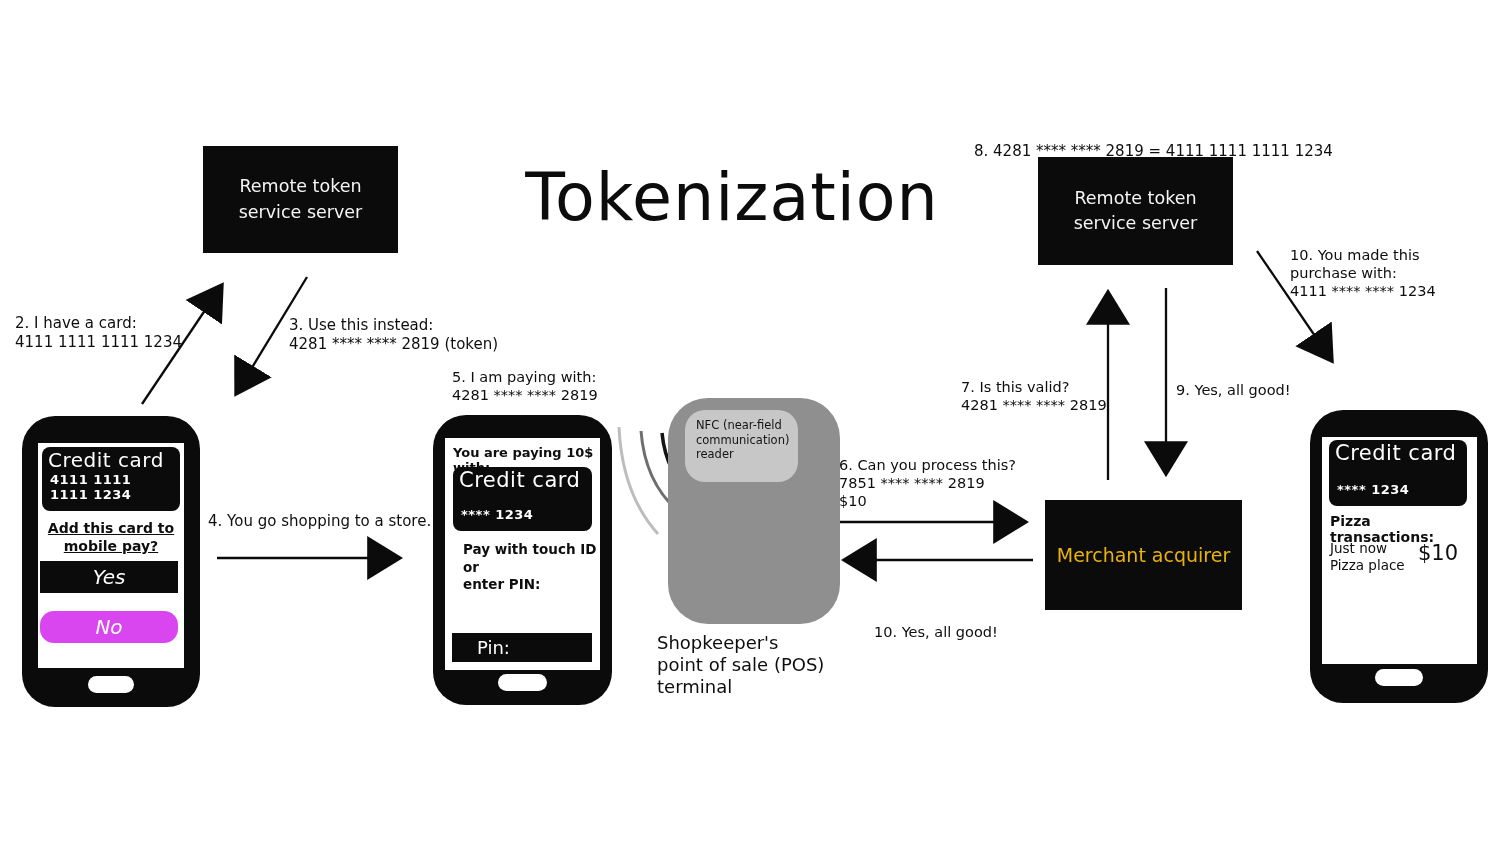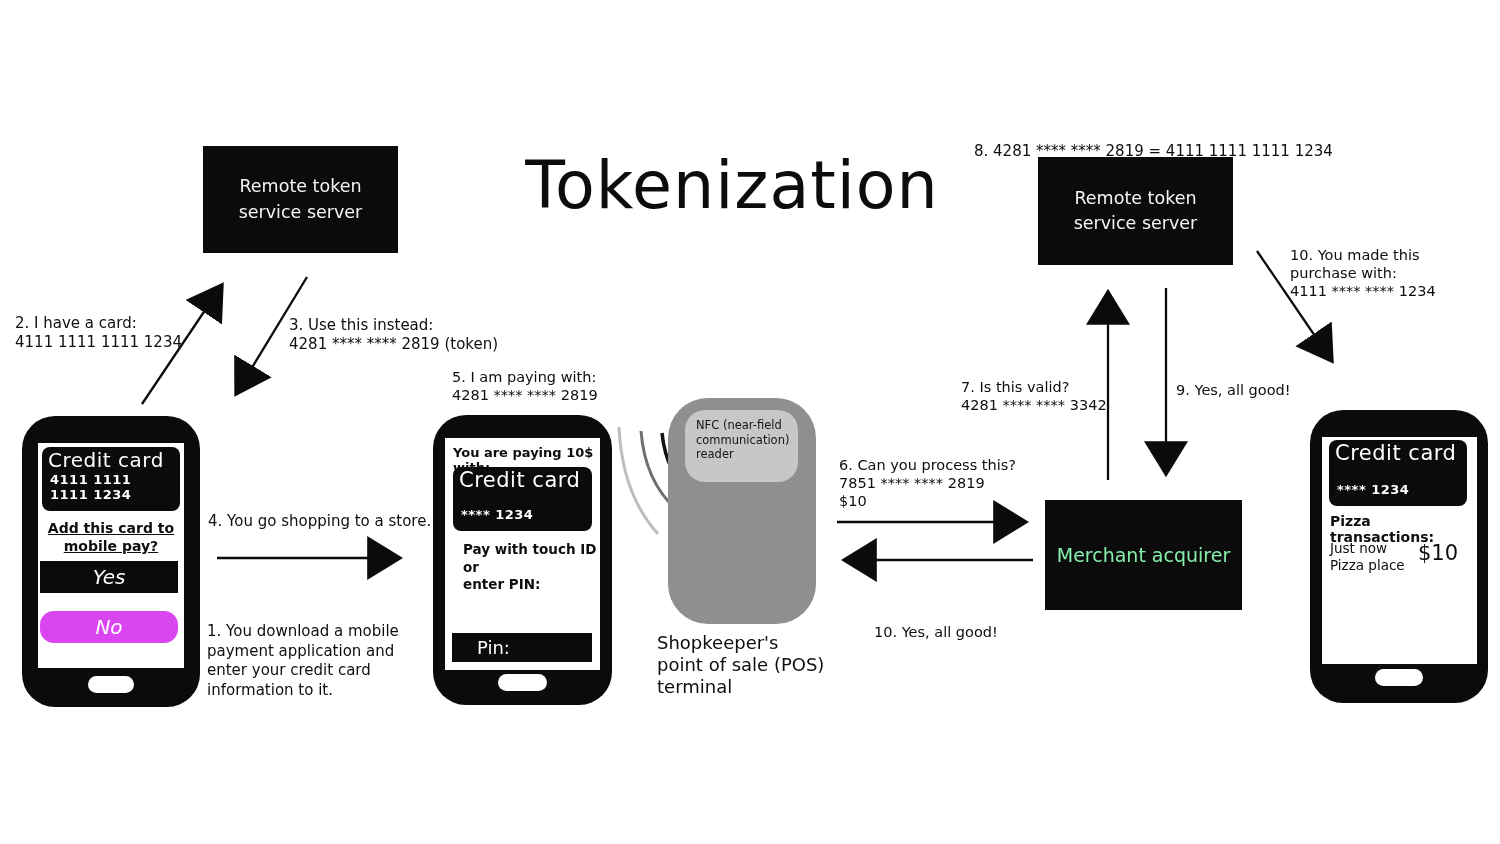--- a/index.html
+++ b/index.html
@@ -2,30 +2,30 @@
 <html><head>
 <meta charset="utf-8">
 <style>
   html,body{margin:0;padding:0;background:#fff;}
   #canvas{
     position:relative;width:1500px;height:844px;background:#ffffff;overflow:hidden;
     font-family:"DejaVu Sans","Liberation Sans",sans-serif;color:#0e0e0e;
   }
   svg.overlay{position:absolute;left:0;top:0;width:1500px;height:844px;pointer-events:none;}
 
-  .title{position:absolute;left:512px;top:148px;width:440px;text-align:center;
+  .title{position:absolute;left:512px;top:160px;width:440px;text-align:center;
          font-size:65px;letter-spacing:1px;color:#0c0c0c;}
 
   .server{position:absolute;background:#0b0b0b;color:#f5f5f5;display:flex;align-items:center;
           justify-content:center;text-align:center;font-size:17.5px;line-height:1.45;white-space:pre-line;}
   .server-left{left:203px;top:146px;width:195px;height:107px;}
   .server-right{left:1038px;top:157px;width:195px;height:108px;}
 
   .merchant{position:absolute;left:1045px;top:500px;width:197px;height:110px;background:#0b0b0b;
-            color:#86efac;display:flex;align-items:center;justify-content:center;font-size:19px;}
+            color:#eab308;display:flex;align-items:center;justify-content:center;font-size:19px;}
 
   .lbl{position:absolute;font-size:14.5px;line-height:1.24;color:#0e0e0e;white-space:pre-line;}
   .lbl-s1{left:207px;top:622px;font-size:15px;line-height:1.3;}
   .lbl-s2{left:15px;top:314px;font-size:15px;}
   .lbl-s3{left:289px;top:316px;font-size:15px;}
   .lbl-s4{left:208px;top:512px;font-size:15px;}
   .lbl-s5{left:452px;top:369px;}
   .lbl-s6{left:839px;top:457px;}
   .lbl-s7{left:961px;top:379px;}
   .lbl-s8{left:974px;top:134px;font-size:15px;margin-top:8px;}
@@ -71,21 +71,21 @@
   .p-right .screen{left:12px;top:27px;width:155px;height:227px;}
   .p-right .home{left:65px;top:259px;width:48px;height:17px;}
   .p-right .card{left:7px;top:3px;width:138px;height:66px;}
   .p-right .card-title{font-size:21px;}
   .recent{position:absolute;left:8px;top:76px;font-size:14px;font-weight:600;}
   .tx-time{position:absolute;left:8px;top:103px;font-size:13.5px;}
   .tx-merchant{position:absolute;left:8px;top:120px;font-size:13.5px;}
   .tx-amount{position:absolute;left:96px;top:104px;font-size:21px;}
 
   
-  .pos{position:absolute;left:668px;top:398px;width:148px;height:226px;background:#8f8f8f;border-radius:40px;}
+  .pos{position:absolute;left:668px;top:398px;width:172px;height:226px;background:#8f8f8f;border-radius:40px;}
   .nfc-reader{position:absolute;left:17px;top:12px;width:113px;height:72px;background:#c7c7c7;
               border-radius:20px;color:#141414;font-size:11.5px;line-height:1.28;
               padding:8px 0 0 11px;box-sizing:border-box;white-space:pre-line;}
   .pos-caption{position:absolute;left:657px;top:632px;font-size:18px;line-height:1.22;white-space:pre-line;}
 </style>
 </head>
 <body>
 
 <div id="canvas">
 
@@ -118,36 +118,32 @@
 
   <div class="title">Tokenization</div>
 
   <div class="server server-left">Remote token
 service server</div>
   <div class="server server-right">Remote token
 service server</div>
 
   <div class="merchant">Merchant acquirer</div>
 
-  <div class="lbl lbl-s1">1. You download a mobile
-payment application and
-enter your credit card
-information to it.</div>
   <div class="lbl lbl-s2">2. I have a card:
 4111 1111 1111 1234</div>
   <div class="lbl lbl-s3">3. Use this instead:
 4281 **** **** 2819 (token)</div>
   <div class="lbl lbl-s4">4. You go shopping to a store.</div>
   <div class="lbl lbl-s5">5. I am paying with:
 4281 **** **** 2819</div>
   <div class="lbl lbl-s6">6. Can you process this?
 7851 **** **** 2819
 $10</div>
   <div class="lbl lbl-s7">7. Is this valid?
-4281 **** **** 3342</div>
+4281 **** **** 2819</div>
   <div class="lbl lbl-s8">8. 4281 **** **** 2819 = 4111 1111 1111 1234</div>
   <div class="lbl lbl-s9">9. Yes, all good!</div>
   <div class="lbl lbl-s10m">10. Yes, all good!</div>
   <div class="lbl lbl-s10p">10. You made this
 purchase with:
 4111 **** **** 1234</div>
 
   <div class="phone p-left">
     <div class="screen">
       <div class="card">

